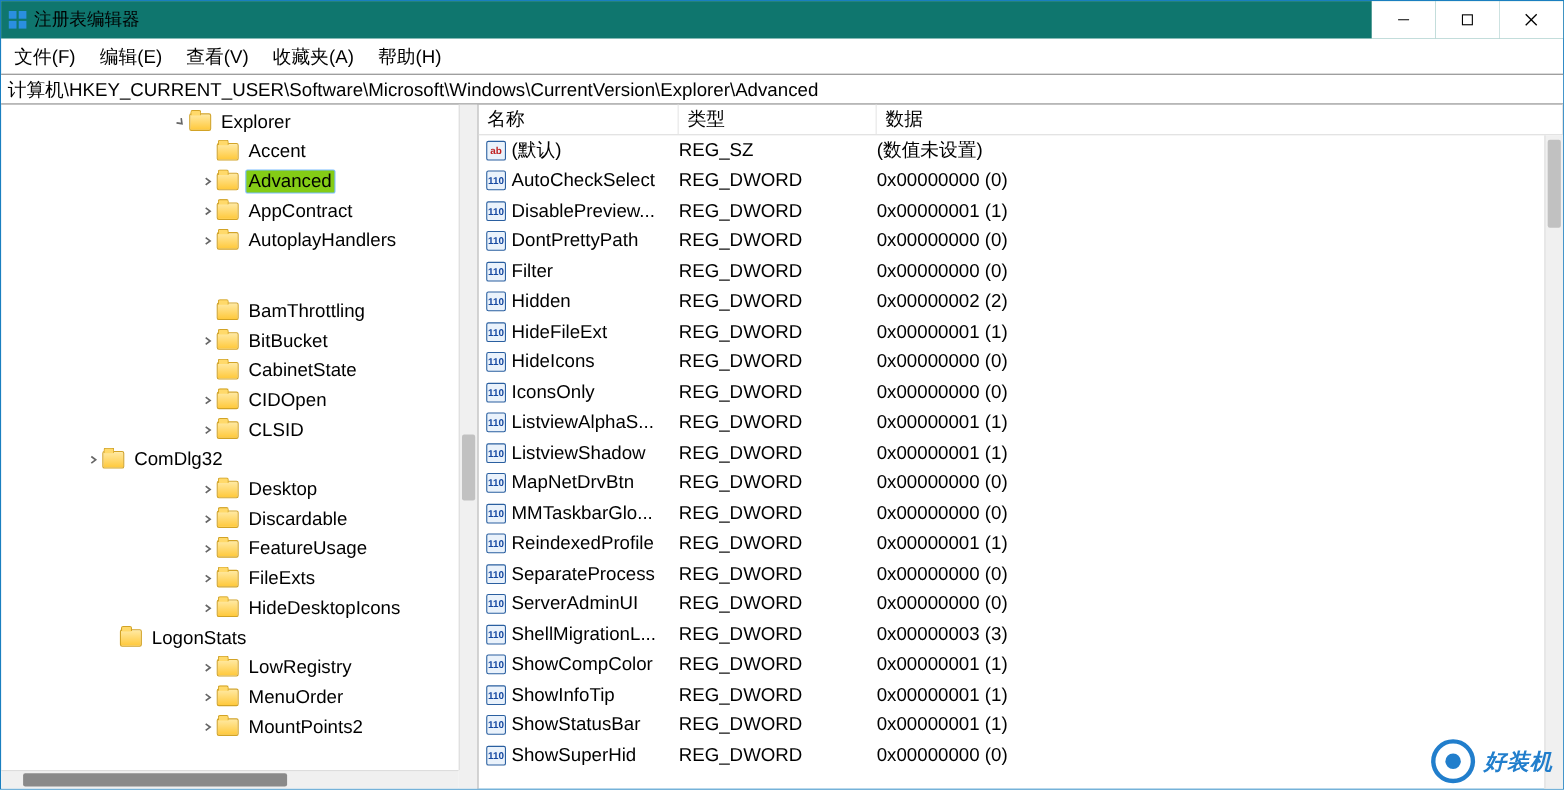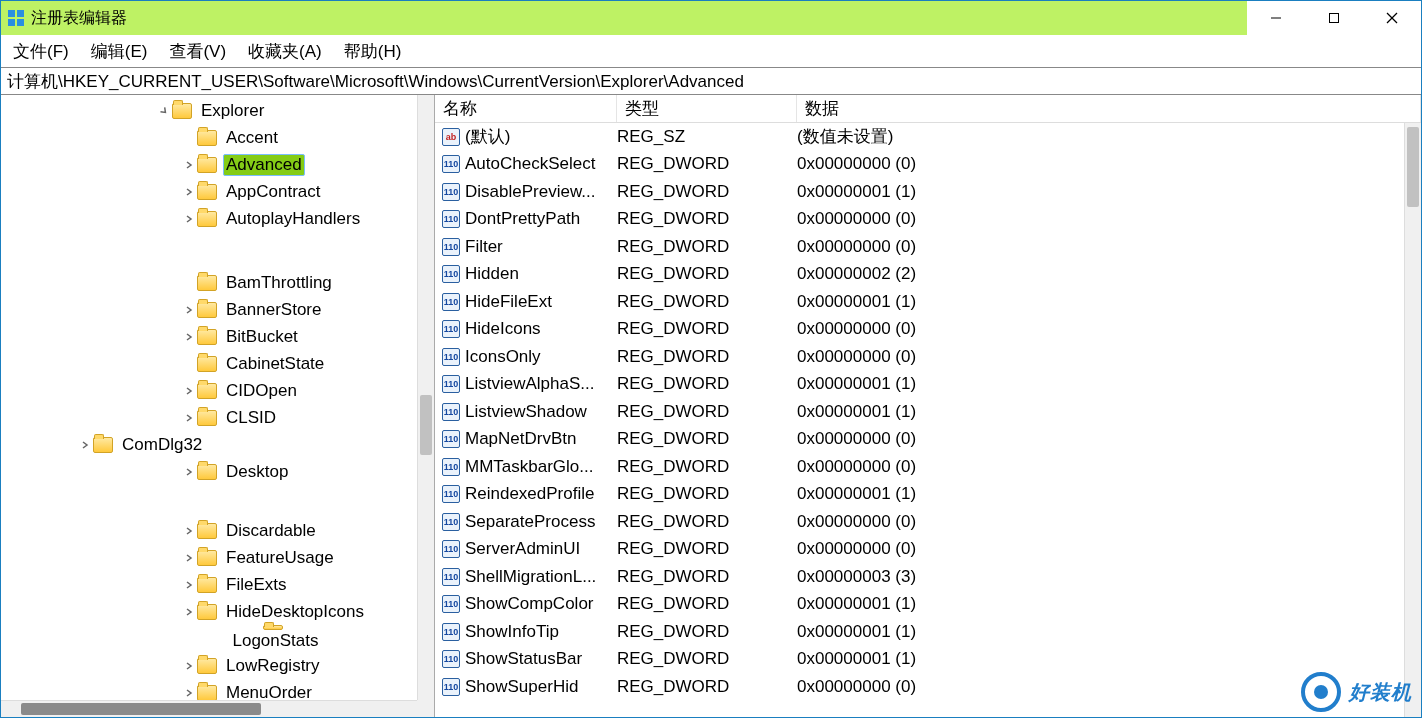--- a/index.html
+++ b/index.html
@@ -1,21 +1,21 @@
 <!DOCTYPE html>
 <html><head>
 <meta charset="utf-8">
 <style>
 * { box-sizing: border-box; margin: 0; padding: 0; }
 body { font-family: "Microsoft YaHei", "Segoe UI", sans-serif; font-size: 16px; background: #fff; color: #000; overflow: hidden; width: 1422px; height: 718px; position: relative; }
 
 .window { border: 1px solid #1a7fc0; width: 1422px; height: 718px; display: flex; flex-direction: column; background: #fff; }
 
 
-.titlebar { height: 34px; display: flex; align-items: center; justify-content: space-between; padding-left: 6px; background: #bef264; }
+.titlebar { height: 34px; display: flex; align-items: center; justify-content: space-between; padding-left: 6px; background: #0f766e; }
 .titlebar-left { display: flex; align-items: center; gap: 6px; }
 .app-icon { width: 18px; height: 18px; display: inline-block; }
 .app-icon svg { width: 18px; height: 18px; }
 .window-title { font-size: 16px; }
 .window-controls { display: flex; }
 .win-btn { width: 58px; height: 34px; display: flex; align-items: center; justify-content: center; background: #fff; }
 .win-btn svg { width: 12px; height: 12px; }
 
 
 .menubar { height: 32px; display: flex; align-items: center; padding: 0 8px; gap: 14px; font-size: 17px; }
@@ -174,29 +174,20 @@
               <span class="folder-icon"></span>
               <span class="tree-label">BamThrottling</span>
             </div>
             <div class="tree-row" style="padding-left: 180px;">
               <span class="expander">
                 <svg viewBox="0 0 8 8">
                   <polyline points="2,1 6,4 2,7" fill="none" stroke="#666" stroke-width="1.5"></polyline>
                 </svg>
               </span>
               <span class="folder-icon"></span>
-              <span class="tree-label">BannerStore</span>
-            </div>
-            <div class="tree-row" style="padding-left: 180px;">
-              <span class="expander">
-                <svg viewBox="0 0 8 8">
-                  <polyline points="2,1 6,4 2,7" fill="none" stroke="#666" stroke-width="1.5"></polyline>
-                </svg>
-              </span>
-              <span class="folder-icon"></span>
               <span class="tree-label">BitBucket</span>
             </div>
             <div class="tree-row" style="padding-left: 180px;">
               <span class="expander"></span>
               <span class="folder-icon"></span>
               <span class="tree-label">CabinetState</span>
             </div>
             <div class="tree-row" style="padding-left: 180px;">
               <span class="expander">
                 <svg viewBox="0 0 8 8">
@@ -226,21 +217,21 @@
             </div>
             <div class="tree-row" style="padding-left: 180px;">
               <span class="expander">
                 <svg viewBox="0 0 8 8">
                   <polyline points="2,1 6,4 2,7" fill="none" stroke="#666" stroke-width="1.5"></polyline>
                 </svg>
               </span>
               <span class="folder-icon"></span>
               <span class="tree-label">Desktop</span>
             </div>
-            <div class="tree-row" style="padding-left: 180px; margin-top: 32px;">
+            <div class="tree-row" style="padding-left: 180px;">
               <span class="expander">
                 <svg viewBox="0 0 8 8">
                   <polyline points="2,1 6,4 2,7" fill="none" stroke="#666" stroke-width="1.5"></polyline>
                 </svg>
               </span>
               <span class="folder-icon"></span>
               <span class="tree-label">Discardable</span>
             </div>
             <div class="tree-row" style="padding-left: 180px;">
               <span class="expander">
@@ -262,21 +253,21 @@
             </div>
             <div class="tree-row" style="padding-left: 180px;">
               <span class="expander">
                 <svg viewBox="0 0 8 8">
                   <polyline points="2,1 6,4 2,7" fill="none" stroke="#666" stroke-width="1.5"></polyline>
                 </svg>
               </span>
               <span class="folder-icon"></span>
               <span class="tree-label">HideDesktopIcons</span>
             </div>
-            <div class="tree-row" style="padding-left: 116px; flex-direction: column;">
+            <div class="tree-row" style="padding-left: 92px;">
               <span class="expander"></span>
               <span class="folder-icon"></span>
               <span class="tree-label">LogonStats</span>
             </div>
             <div class="tree-row" style="padding-left: 180px;">
               <span class="expander">
                 <svg viewBox="0 0 8 8">
                   <polyline points="2,1 6,4 2,7" fill="none" stroke="#666" stroke-width="1.5"></polyline>
                 </svg>
               </span>

